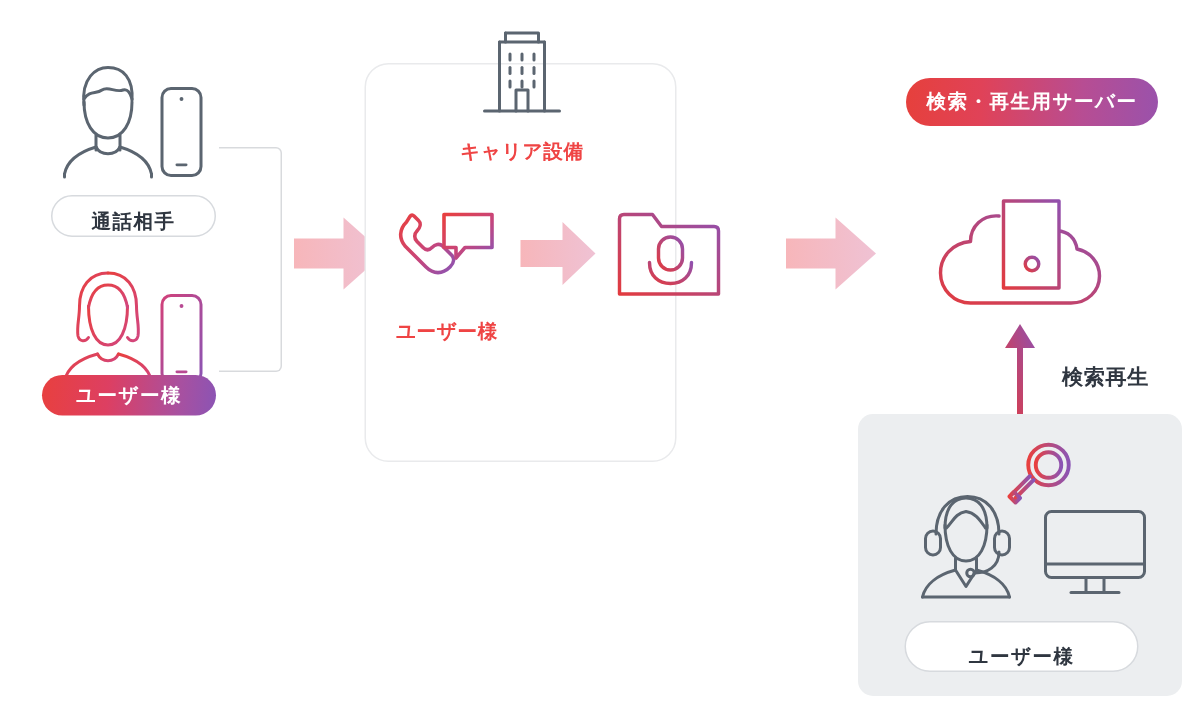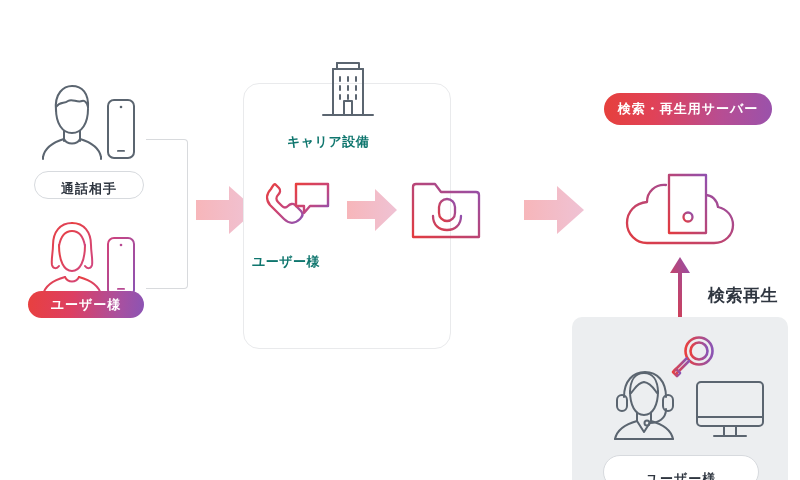--- a/index.html
+++ b/index.html
@@ -8,33 +8,33 @@
     width: 800px; height: 480px;
     background: #ffffff;
     font-family: "DejaVu Sans", "Liberation Sans", sans-serif;
   }
   #stage {
     position: relative;
     width: 800px; height: 480px;
     background: #ffffff;
     overflow: hidden;
   }
-  .abs { position: absolute; margin-top: 41px; }
+  .abs { position: absolute; }
 
   
   .lbl {
     font-size: 13px;
     font-weight: 700;
-    color: #0f766e;
+    color: #ef4444;
     letter-spacing: 0.5px;
     white-space: nowrap;
-    text-align: left;
+    text-align: center;
   }
   .lbl-sm {
-    font-size: 17px;
+    font-size: 14px;
     font-weight: 700;
     color: #2f3640;
     letter-spacing: 0.5px;
     white-space: nowrap;
   }
 
   
   .pill-outline {
     display: flex; align-items: flex-end; justify-content: center;
     border: 1px solid #d7dade;

